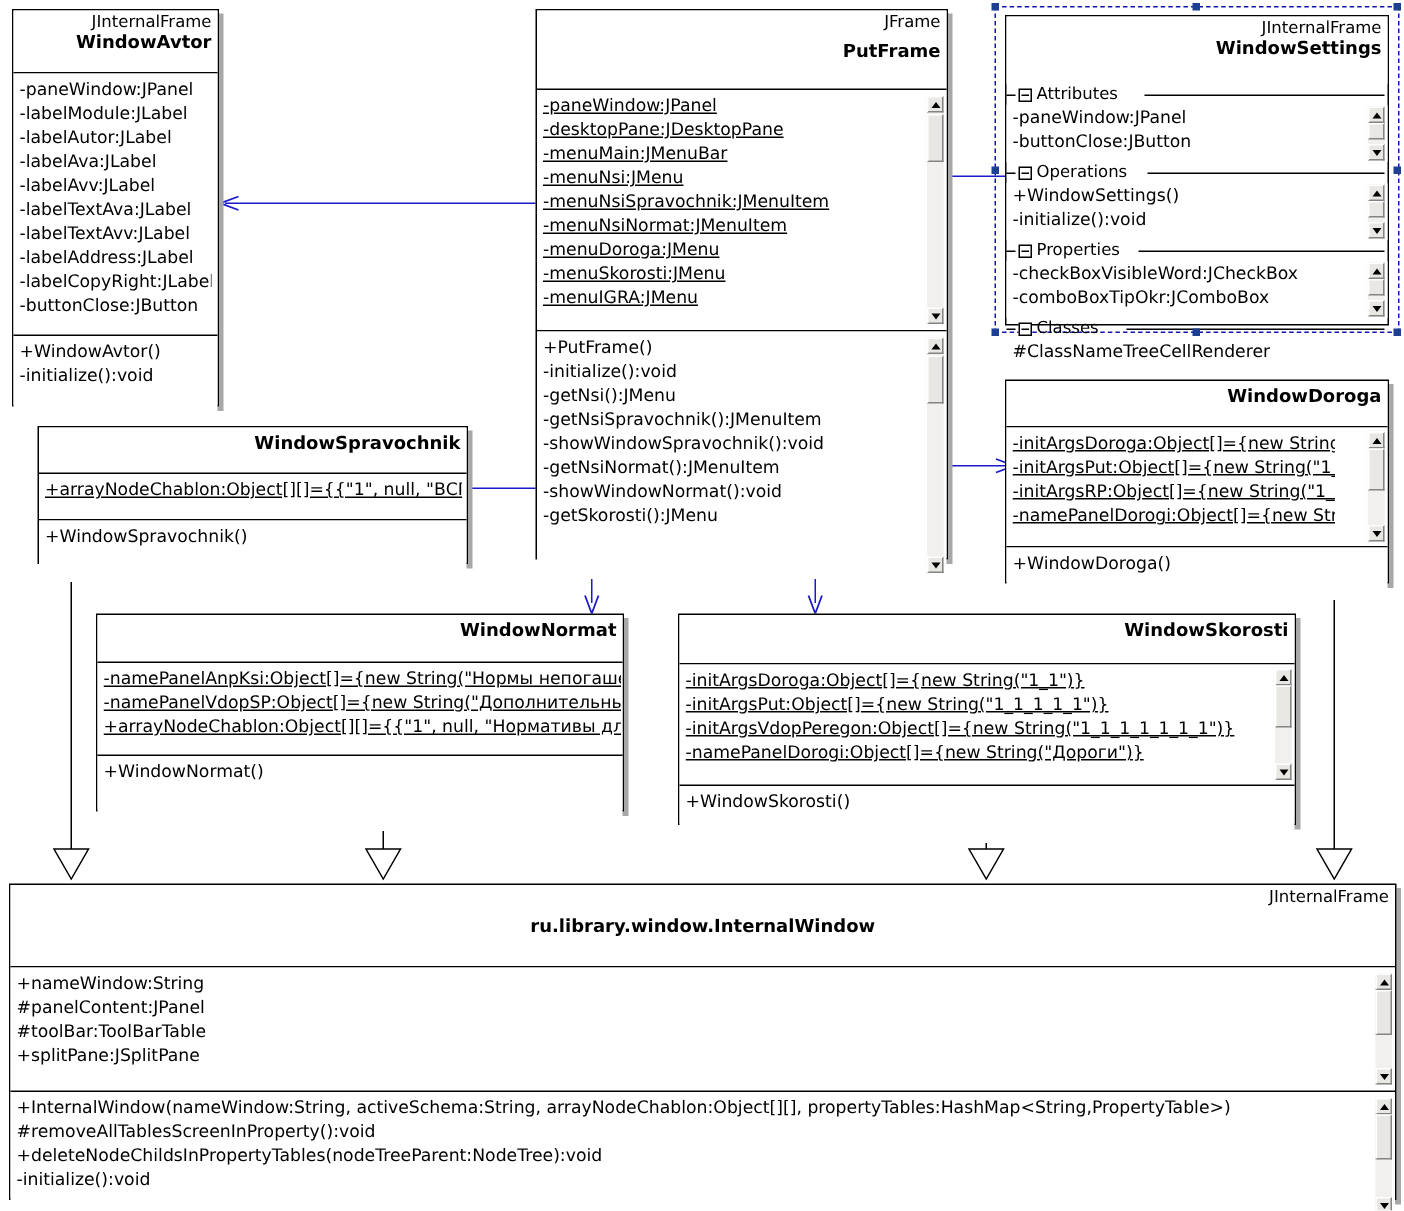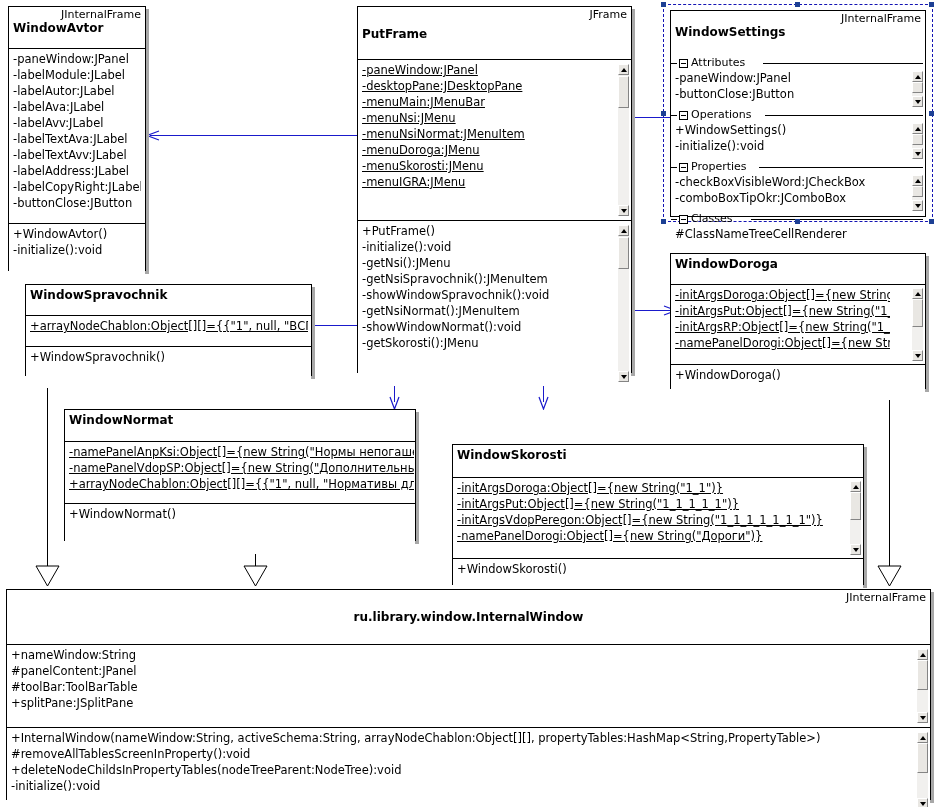--- a/index.html
+++ b/index.html
@@ -38,21 +38,21 @@
   }
   .stereo{
     display:block;
     text-align:right;
     font-size:11px;
     line-height:13px;
     white-space:nowrap;
   }
   .cname{
     display:block;
-    text-align:left;
+    text-align:right;
     font-weight:bold;
     font-size:12px;
     line-height:15px;
     white-space:nowrap;
   }
   .cname.pkg{text-align:center;}
   .compart{
     position:relative;
     border-bottom:1px solid #000000;
     padding:2px 4px 2px 4px;
@@ -251,20 +251,21 @@
   <div class="uml" style="left:357px;top:6px;width:275px;height:367px;">
     <div class="hdr" style="height:48px;">
       <span class="stereo">JFrame</span>
       <span class="cname" style="margin-top:6px;">PutFrame</span>
     </div>
     <div class="compart" style="height:156px;">
       <div class="row stat">-paneWindow:JPanel</div>
       <div class="row stat">-desktopPane:JDesktopPane</div>
       <div class="row stat">-menuMain:JMenuBar</div>
       <div class="row stat">-menuNsi:JMenu</div>
+      <div class="row stat">-menuNsiSpravochnik:JMenuItem</div>
       <div class="row stat">-menuNsiNormat:JMenuItem</div>
       <div class="row stat">-menuDoroga:JMenu</div>
       <div class="row stat">-menuSkorosti:JMenu</div>
       <div class="row stat">-menuIGRA:JMenu</div>
       <div class="vsb" style="top:3px;bottom:3px;">
         <div class="track"></div>
         <div class="btn up">
             <i></i>
           </div>
         <div class="thumb" style="top:12px;height:32px;"></div>
@@ -425,21 +426,21 @@
     <div class="compart" style="height:57px;">
       <div class="row stat" style="width:345px;">-namePanelAnpKsi:Object[]={new String("Нормы непогашенного ускорения")}</div>
       <div class="row stat" style="width:345px;">-namePanelVdopSP:Object[]={new String("Дополнительные нормативы")}</div>
       <div class="row stat" style="width:345px;">+arrayNodeChablon:Object[][]={{"1", null, "Нормативы для расчета", null}}</div>
     </div>
     <div class="compart last" style="height:46px;">
       <div class="row">+WindowNormat()</div>
     </div>
   </div>
 
-  <div class="uml" style="left:452px;top:409px;width:412px;height:141px;margin-top:35px;">
+  <div class="uml" style="left:452px;top:409px;width:412px;height:141px;">
     <div class="hdr" style="height:28px;">
       <span class="cname" style="margin-top:2px;">WindowSkorosti</span>
     </div>
     <div class="compart" style="height:76px;">
       <div class="row stat" style="width:385px;">-initArgsDoroga:Object[]={new String("1_1")}</div>
       <div class="row stat" style="width:385px;">-initArgsPut:Object[]={new String("1_1_1_1_1")}</div>
       <div class="row stat" style="width:385px;">-initArgsVdopPeregon:Object[]={new String("1_1_1_1_1_1_1")}</div>
       <div class="row stat" style="width:385px;">-namePanelDorogi:Object[]={new String("Дороги")}</div>
       <div class="vsb" style="top:2px;bottom:2px;">
         <div class="track"></div>

